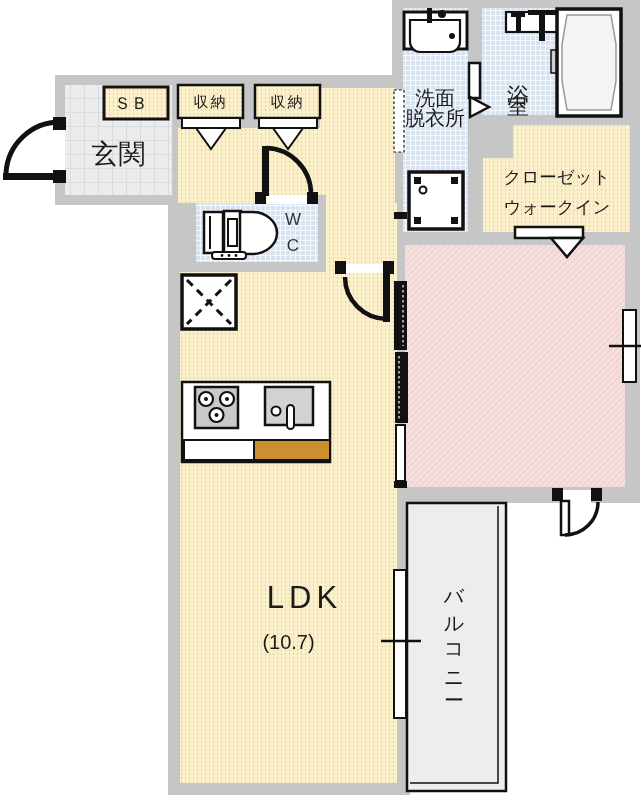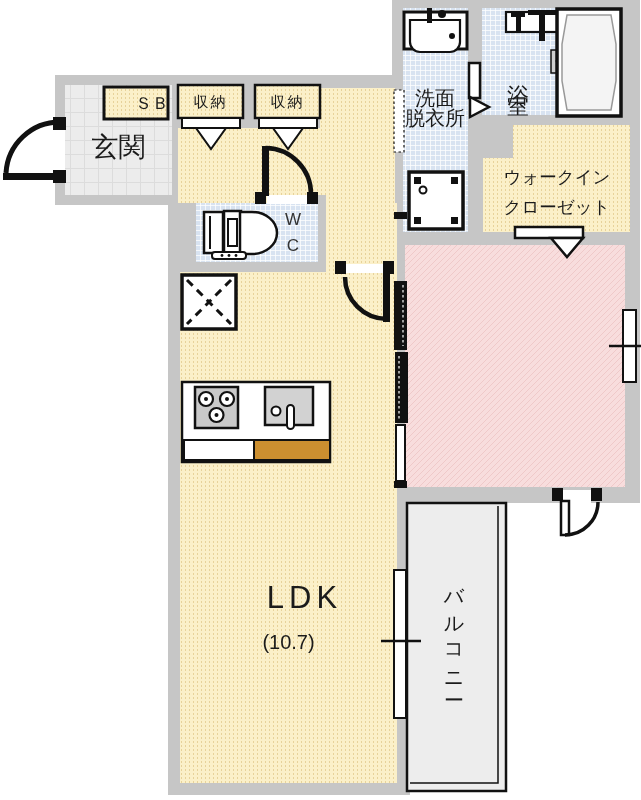--- a/index.html
+++ b/index.html
@@ -204,35 +204,35 @@
   <g>
     <rect x="551" y="50" width="13" height="23" fill="#cfcfcf" stroke="#111" stroke-width="1.5"></rect>
     <circle cx="557" cy="61" r="1.5" fill="#111"></circle>
   </g>
   <g>
     <rect x="557" y="9" width="64" height="107" fill="#fff" stroke="#111" stroke-width="3.5"></rect>
     <polygon points="567,15 611,15 616,44 616,81 611,110 567,110 562,81 562,44" fill="#f4f4f4" stroke="#999" stroke-width="1.5"></polygon>
   </g>
 </svg>
 
-<div class="lbl" style="left:65px;top:129px;width:107px;font-size:27px;">玄関</div>
-<div class="lbl" style="left:120px;top:88px;width:64px;height:18px;line-height:31px;font-size:17px;">ＳＢ</div>
+<div class="lbl" style="left:65px;top:136px;width:107px;font-size:27px;">玄関</div>
+<div class="lbl" style="left:99px;top:88px;width:64px;height:18px;line-height:31px;font-size:17px;">ＳＢ</div>
 <div class="lbl" style="left:178px;top:85px;width:65px;height:33px;line-height:33px;font-size:15px;letter-spacing:2px;">収納</div>
 <div class="lbl" style="left:255px;top:85px;width:65px;height:33px;line-height:33px;font-size:15px;letter-spacing:2px;">収納</div>
 <div class="lbl" style="left:280px;top:207px;width:26px;font-size:17px;line-height:26px;color:#333;">
   <div>W</div>
   <div>C</div>
 </div>
 <div class="lbl" style="left:398px;top:88px;width:74px;font-size:20px;line-height:20px;">
   <div>洗面</div>
   <div>脱衣所</div>
 </div>
 <div class="lbl vert" style="left:503px;top:36px;width:30px;height:80px;font-size:22px;letter-spacing:9px;">浴室</div>
 <div class="lbl" style="left:481px;top:162px;width:152px;font-size:17.5px;line-height:30px;">
+  <div>クローゼット</div>
   <div>ウォークイン</div>
-  <div>クローゼット</div>
 </div>
 <div class="lbl" style="left:180px;top:576px;width:217px;line-height:44px;">
   <div style="font-size:31px;letter-spacing:5px;padding-left:32px;">LDK</div>
   <div style="font-size:20px;">(10.7)</div>
 </div>
 <div class="lbl vert" style="left:440px;top:548px;width:30px;height:172px;font-size:20px;letter-spacing:6px;">バルコニー</div>
 </div>
 
 </body></html>

